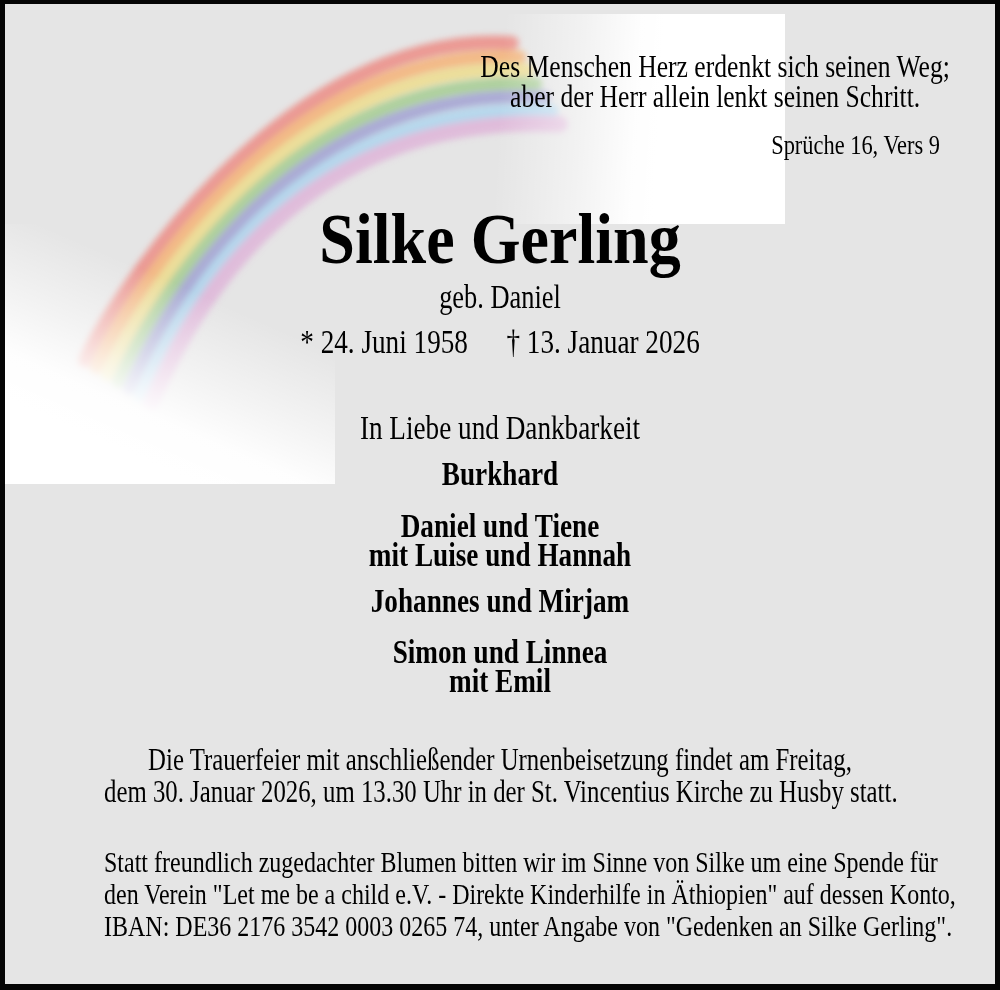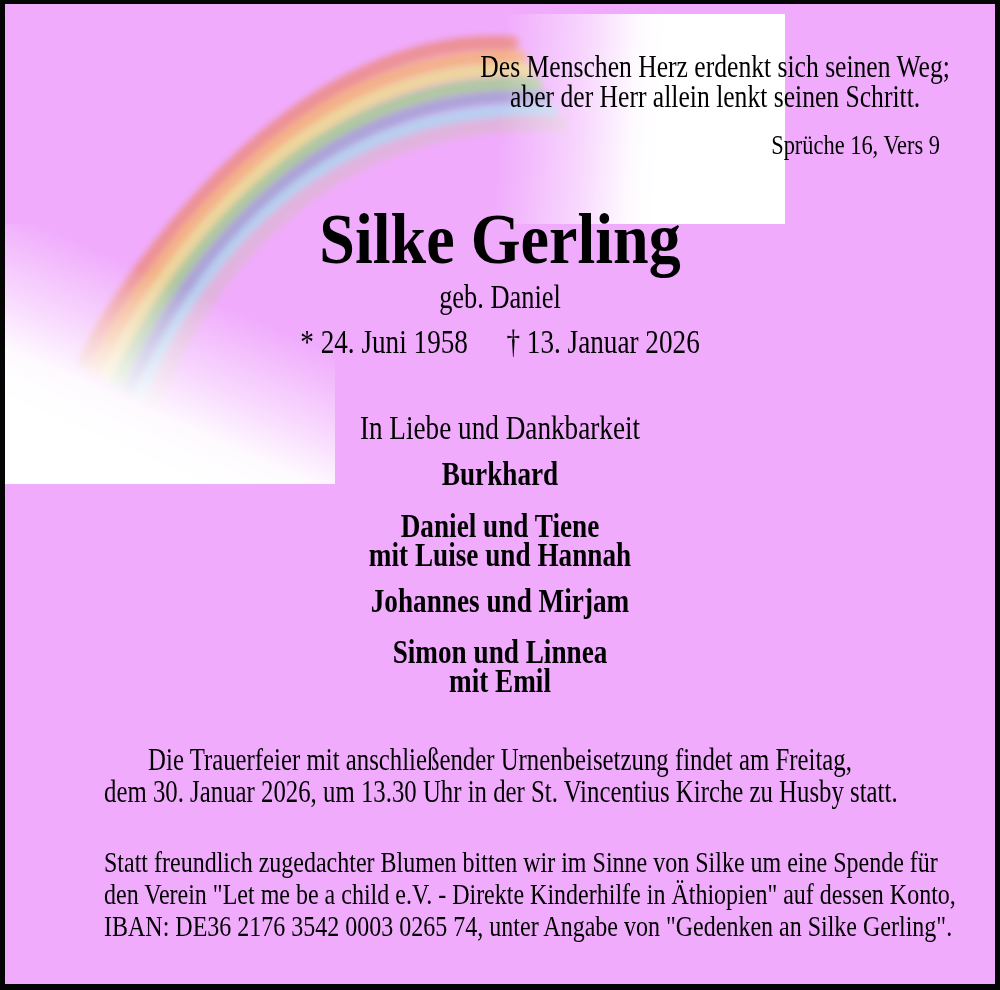--- a/index.html
+++ b/index.html
@@ -2,21 +2,21 @@
 <html><head>
 <meta charset="utf-8">
 <style>
   html,body{margin:0;padding:0;background:#fff;}
   .notice{
     position:relative;
     width:1000px;height:990px;
     box-sizing:border-box;
     border:5px solid #050505;
     border-top-width:4px;border-bottom-width:6px;
-    background:#f0abfc;
+    background:#e5e5e5;
     font-family:"Liberation Serif","DejaVu Serif",serif;
     color:#000;
     overflow:hidden;
   }
   .rainbow{position:absolute;left:0;top:0;z-index:0;pointer-events:none;}
   .txt{position:absolute;z-index:1;white-space:nowrap;}
   .cnd{transform:scaleX(0.80);transform-origin:50% 0;}
   .center{left:0;right:0;text-align:center;}
   .quote{
     top:47px;right:45px;text-align:center;

